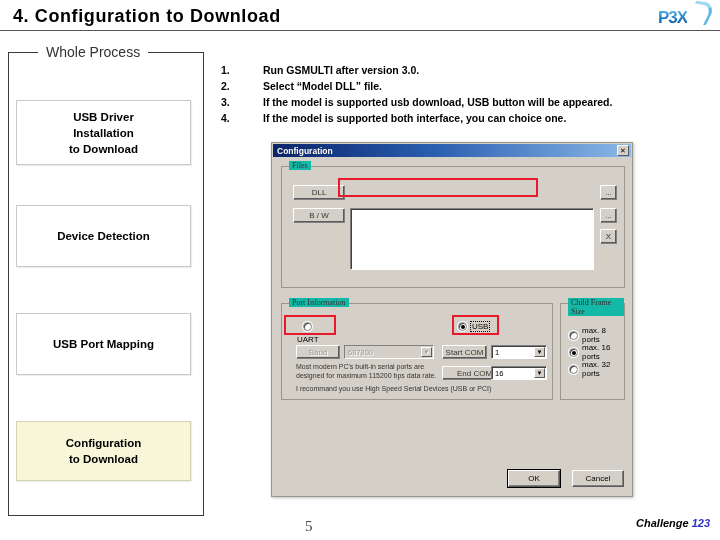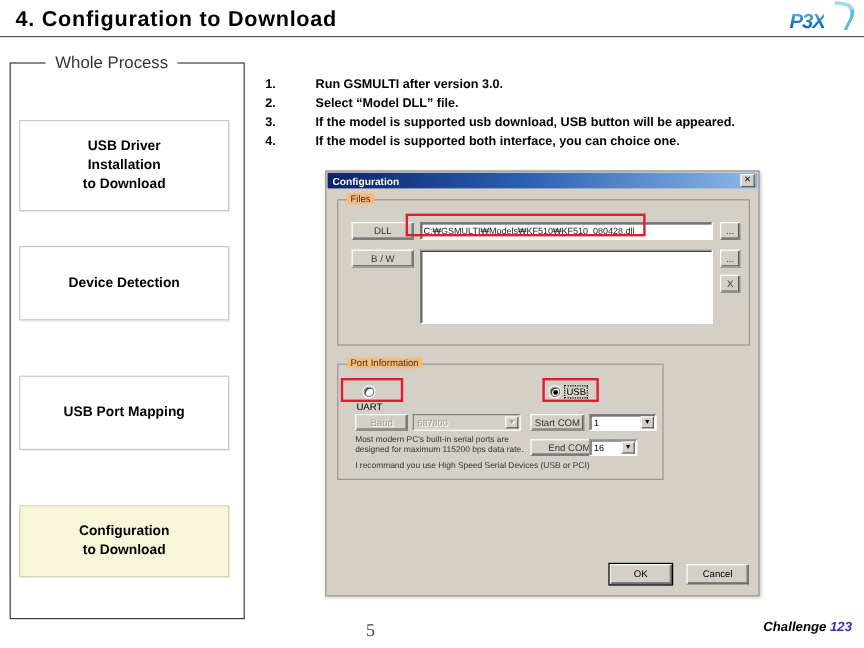--- a/index.html
+++ b/index.html
@@ -20,21 +20,21 @@
   #header-rule {
     position:absolute; left:0px; top:30px; width:720px; height:1px;
     background:#555;
   }
   #logo {
     position:absolute; right:6px; top:2px; width:58px; height:30px;
   }
   #logo .logo-text {
     position:absolute; left:2px; top:6px;
     font-family:"Liberation Sans", sans-serif;
-    font-size:17px; font-weight:bold; font-style:italic;
+    font-size:17px; font-weight:bold; 
     letter-spacing:-1px;
     background:linear-gradient(180deg,#6fc3e8 0%,#1a76c4 55%,#0d4e8f 100%);
     -webkit-background-clip:text; background-clip:text; color:transparent;
     -webkit-text-fill-color:transparent;
   }
   #logo .logo-swoosh {
     position:absolute; left:34px; top:0px; width:22px; height:22px;
     border-right:3px solid #59b6e0;
     border-top:3px solid #9ad7f0;
     transform:skewX(-20deg) rotate(8deg);
@@ -55,21 +55,21 @@
   }
   .flow-box {
     position:absolute; left:16px; width:175px;
     border:1px solid #c9c9c9;
     background:#fff;
     display:flex; align-items:center; justify-content:center;
     text-align:center;
     font-size:11.5px; font-weight:bold; line-height:16px;
     box-shadow:1px 1px 1px rgba(0,0,0,.07);
   }
-  #flow-box-0 { top:100px; height:76px; }
+  #flow-box-0 { top:100px; height:65px; }
   #flow-box-1 { top:205px; height:62px; }
   #flow-box-2 { top:313px; height:62px; }
   #flow-box-3 { top:421px; height:60px; background:#f8f6d8; border-color:#d6d3b0; }
 
   
   #instructions {
     position:absolute; left:221px; top:62px; width:492px;
   }
   .instr-row { display:flex; font-size:10.5px; font-weight:bold; line-height:16px; }
   .instr-num { width:42px; flex:0 0 42px; }
@@ -98,22 +98,22 @@
     border-bottom-color:#5a5a5a;
     font-size:7px; line-height:9px; text-align:center; color:#000;
     cursor:default;
   }
 
   .group {
     position:absolute; border:1px solid #9a968c;
     border-top-color:#9a968c;
   }
   .group-legend {
-    position:absolute; top:-6px; left:7px; background:#fdba74;
-    padding:0 3px; font-size:8px; color:#333;
+    position:absolute; top:-6px; left:7px; background:#14b8a6;
+    padding:0 3px; font-size:8px; color:#333;font-family:Liberation Serif, serif;
   }
 
   #files-group { left:9px; top:23px; width:344px; height:122px; }
   #port-group  { left:9px; top:160px; width:272px; height:97px; }
   #child-group { left:288px; top:160px; width:65px; height:97px; }
 
   .btn-label {
     position:absolute;
     background:#d4d0c8;
     border:1px solid #fff; border-right-color:#808080; border-bottom-color:#808080;
@@ -191,21 +191,21 @@
   #startcom-label { left:160px; top:41px; width:45px; height:14px; }
   #endcom-label   { left:160px; top:62px; width:65px; height:14px; }
   .combo {
     position:absolute; background:#fff;
     border:1px solid #808080; border-right-color:#fff; border-bottom-color:#fff;
     box-shadow: inset 1px 1px 0 #404040;
     font-size:7.5px; color:#000; padding-left:3px;
     display:flex; align-items:center;
   }
   #startcom-combo { left:209px; top:41px; width:56px; height:14px; }
-  #endcom-combo   { left:209px; top:62px; width:40px; height:14px;align-items:center; }
+  #endcom-combo   { left:209px; top:62px; width:56px; height:14px;align-items:center; }
 
   #child-r0 { left:8px; top:22px; }
   #child-r1 { left:8px; top:39px; }
   #child-r2 { left:8px; top:56px; }
 
   .dlg-btn {
     position:absolute; background:#d4d0c8;
     border:1px solid #fff; border-right-color:#5a5a5a; border-bottom-color:#5a5a5a;
     box-shadow: inset -1px -1px 0 #808080;
     font-size:8px; display:flex; align-items:center; justify-content:center;
@@ -283,21 +283,20 @@
 
   <div id="dialog-titlebar">
     <span id="dialog-title">Configuration</span>
     <div id="dialog-close">✕</div>
   </div>
 
   <div class="group" id="files-group">
     <span class="group-legend">Files</span>
 
     <div class="btn-label" id="dll-label">DLL</div>
-    <div class="field" id="dll-input">C:₩GSMULTI₩Models₩KF510₩KF510_080428.dll</div>
     <div class="btn-label" id="dll-browse">...</div>
 
     <div class="btn-label" id="bw-label">B / W</div>
     <div class="field" id="bw-input"></div>
     <div class="btn-label" id="bw-browse">...</div>
     <div class="btn-label" id="bw-clear">X</div>
   </div>
 
   <div class="group" id="port-group">
     <span class="group-legend">Port Information</span>
@@ -328,20 +327,36 @@
       <span class="arrow">▼</span>
     </div>
 
     <div class="btn-label" id="endcom-label">End COM</div>
     <div class="combo" id="endcom-combo">
       <span>16</span>
       <span class="arrow">▼</span>
     </div>
   </div>
 
+  <div class="group" id="child-group">
+    <span class="group-legend">Child Frame Size</span>
+
+    <div class="radio" id="child-r0">
+      <span class="dot"></span>
+      <span>max. 8 ports</span>
+    </div>
+    <div class="radio checked" id="child-r1">
+      <span class="dot"></span>
+      <span>max. 16 ports</span>
+    </div>
+    <div class="radio" id="child-r2">
+      <span class="dot"></span>
+      <span>max. 32 ports</span>
+    </div>
+  </div>
 
   <div class="dlg-btn" id="ok-button">OK</div>
   <div class="dlg-btn" id="cancel-button">Cancel</div>
 </div>
 
 <div class="annot" id="annot-dll"></div>
 <div class="annot" id="annot-uart"></div>
 <div class="annot" id="annot-usb"></div>
 
 <div id="page-number">5</div>

